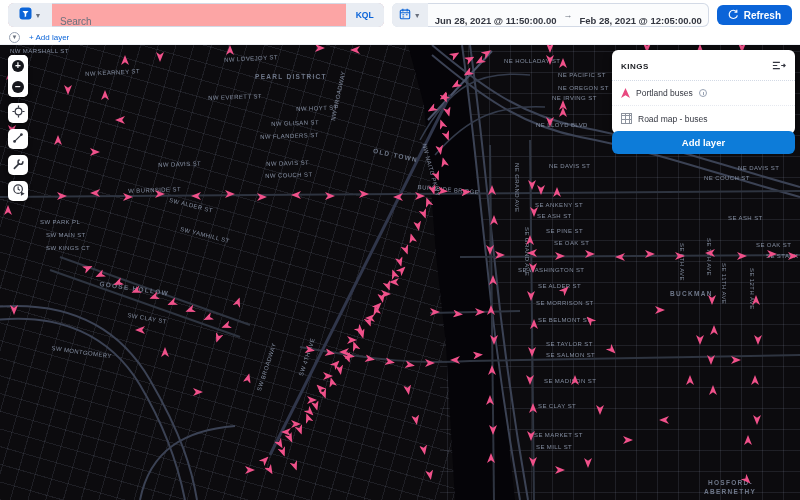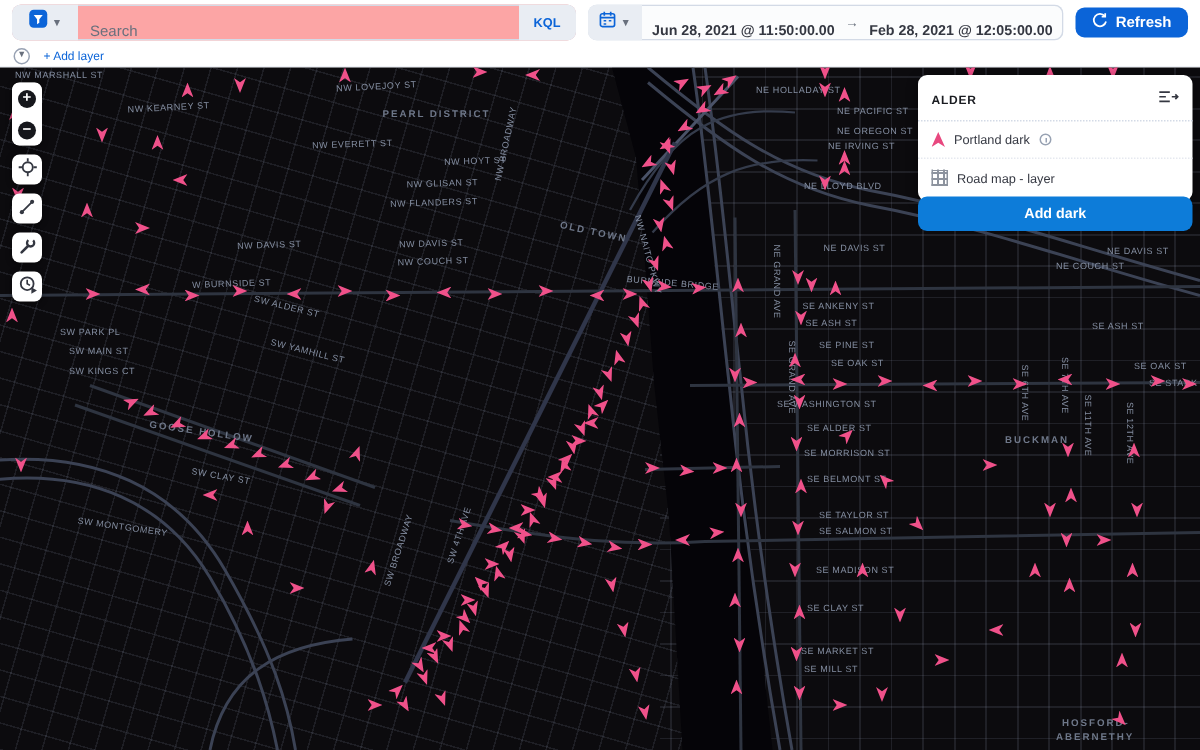--- a/index.html
+++ b/index.html
@@ -456,35 +456,35 @@
             <circle cx="6.6" cy="6.6" r="4.6" fill="none" stroke="#343741" stroke-width="1.3"></circle>
             <path d="M6.6 3.8v2.8l2 1.2" fill="none" stroke="#343741" stroke-width="1.2"></path>
             <path d="M9.6 9.2 l4 2.3 -4 2.3z" fill="#343741"></path>
           </svg>
       </span>
     </button>
   </div>
 
   <aside class="layers-panel">
     <div class="lp-head">
-      <span class="lp-title">ALDER</span>
+      <span class="lp-title">KINGS</span>
       <span>
         <svg width="14" height="11" viewBox="0 0 16 12">
             <path d="M1 2.5h8M1 6h5M1 9.5h8" stroke="#343741" stroke-width="1.3"></path>
             <path d="M10.5 6h4.5M13.2 4.2 15 6l-1.8 1.8" fill="none" stroke="#343741" stroke-width="1.3"></path>
           </svg>
       </span>
     </div>
     <div class="lp-row">
       <span class="bus-ic"></span>
-      <span class="lp-name">Portland dark</span>
+      <span class="lp-name">Portland buses</span>
       <span class="info-ic">
           <span></span>
         </span>
     </div>
     <div class="lp-row">
       <span class="grid-ic"></span>
-      <span class="lp-name">Road map - layer</span>
+      <span class="lp-name">Road map - buses</span>
     </div>
   </aside>
 
-  <button class="add-layer">Add dark</button>
+  <button class="add-layer">Add layer</button>
 </div>
 
 </body></html>

